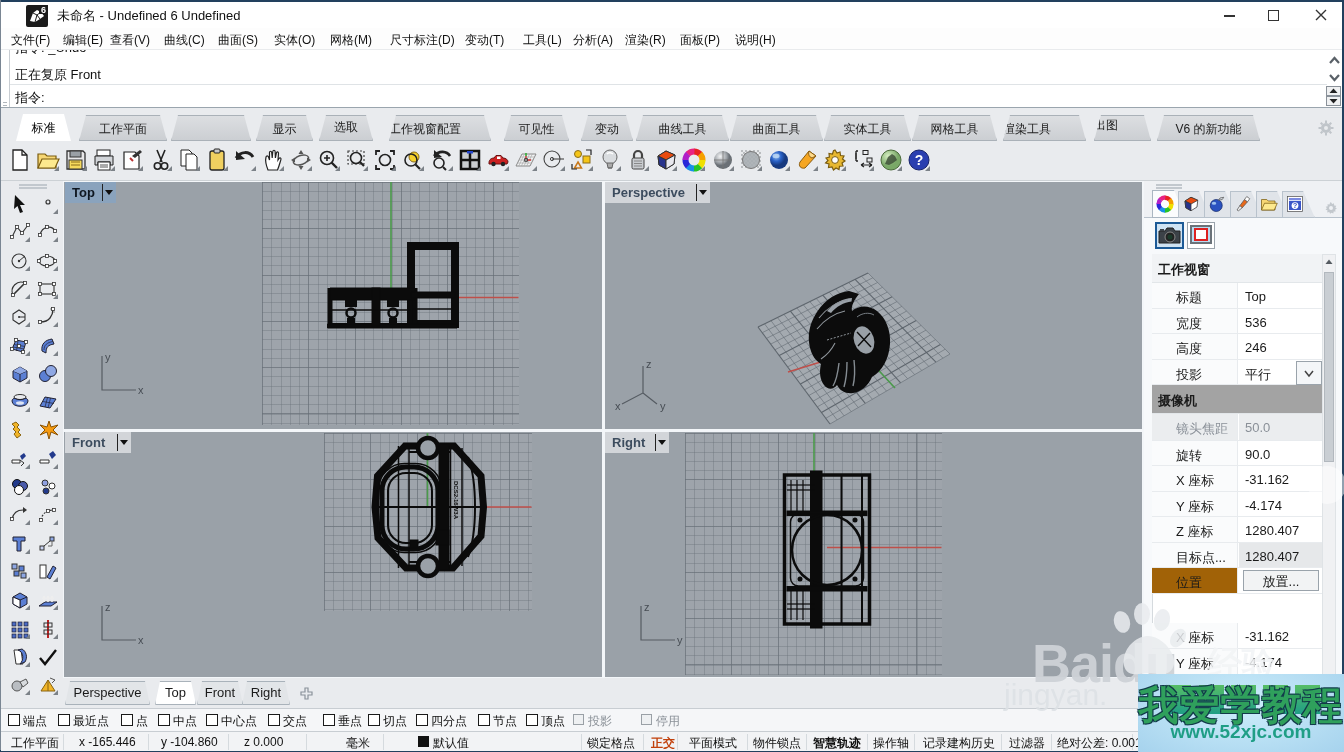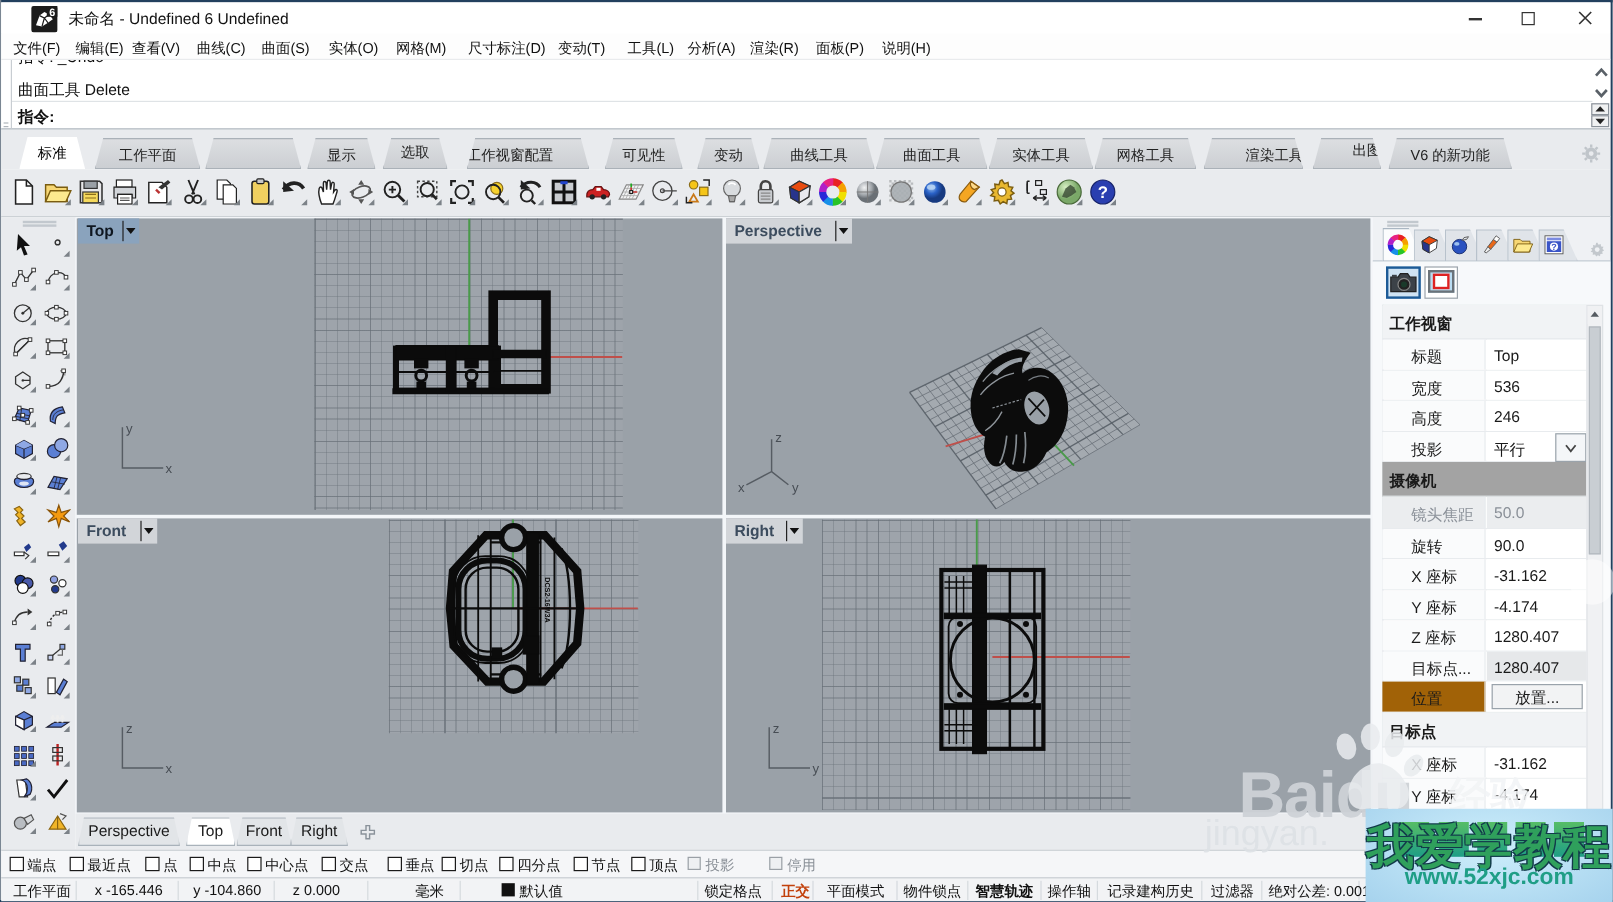--- a/index.html
+++ b/index.html
@@ -41,23 +41,23 @@
 <span class="ab" style="left:572px;top:4px;font-size:12px;color:#111">分析(A)</span>
 <span class="ab" style="left:624px;top:4px;font-size:12px;color:#111">渲染(R)</span>
 <span class="ab" style="left:679px;top:4px;font-size:12px;color:#111">面板(P)</span>
 <span class="ab" style="left:734px;top:4px;font-size:12px;color:#111">说明(H)</span>
 </div>
 <div class="ab" style="left:1px;top:50px;width:1341px;height:58px;background:#fff;border-bottom:1px solid #9aa5ae;overflow:hidden">
 <div class="ab" style="left:8px;top:0;width:1px;height:58px;background:#c8cdd2"></div>
 <div class="ab" style="left:2px;top:52px;width:4px;height:1px;background:#b0b6bc"></div>
 <div class="ab" style="left:2px;top:55px;width:4px;height:1px;background:#b0b6bc"></div>
 <span class="ab" style="left:14px;top:-11px;font-size:13px;color:#111">指令: _Undo</span>
-<span class="ab" style="left:14px;top:16px;font-size:13px;color:#111">曲面工具 Delete</span>
+<span class="ab" style="left:14px;top:16px;font-size:13px;color:#111">正在复原 Front</span>
 <div class="ab" style="left:9px;top:34px;width:1317px;height:1px;background:#dfe3e6"></div>
-<span class="ab" style="left:14px;top:39px;font-size:13px;font-weight:bold;color:#111">指令:</span>
+<span class="ab" style="left:14px;top:39px;font-size:13px;font-weight:normal;color:#111">指令:</span>
 <svg class="ab" style="left:1328px;top:6px" width="11" height="10" viewBox="0 0 11 10">
       <path d="M1 7 L5.5 2 L10 7" stroke="#5a6168" stroke-width="2.2" fill="none"></path>
     </svg>
 <svg class="ab" style="left:1328px;top:22px" width="11" height="10" viewBox="0 0 11 10">
       <path d="M1 3 L5.5 8 L10 3" stroke="#5a6168" stroke-width="2.2" fill="none"></path>
     </svg>
 <div class="ab" style="left:1325px;top:36px;width:15px;height:10px;background:#f0f1f2;border:1px solid #8a9199">
       <svg width="13" height="8" viewBox="0 0 13 8">
         <path d="M2.5 6 L6.5 1.5 L10.5 6 Z" fill="#222"></path>
       </svg>
@@ -74,22 +74,22 @@
 <span class="ab" style="left:170px;top:7px;width:80px;height:26px;background:linear-gradient(#dddfe2,#cbced2);clip-path:polygon(0 100%,7px 0,calc(100% - 7px) 0,100% 100%);box-shadow:inset 0 0 0 1px #aab1b8;text-align:center;font-size:12px;color:#222;padding-top:24px">设置视图</span>
 <span class="ab" style="left:255px;top:7px;width:57px;height:26px;background:linear-gradient(#dddfe2,#cbced2);clip-path:polygon(0 100%,7px 0,calc(100% - 7px) 0,100% 100%);box-shadow:inset 0 0 0 1px #aab1b8;text-align:center;font-size:12px;color:#222;padding-top:6px">显示</span>
 <span class="ab" style="left:318px;top:7px;width:54px;height:26px;background:linear-gradient(#dddfe2,#cbced2);clip-path:polygon(0 100%,7px 0,calc(100% - 7px) 0,100% 100%);box-shadow:inset 0 0 0 1px #aab1b8;text-align:center;font-size:12px;color:#222;padding-top:4px">选取</span>
 <span class="ab" style="left:388px;top:7px;width:102px;height:26px;background:linear-gradient(#dddfe2,#cbced2);clip-path:polygon(0 100%,7px 0,calc(100% - 7px) 0,100% 100%);box-shadow:inset 0 0 0 1px #aab1b8;text-align:left;font-size:12px;color:#222;padding-top:6px">工作视窗配置</span>
 <span class="ab" style="left:503px;top:7px;width:65px;height:26px;background:linear-gradient(#dddfe2,#cbced2);clip-path:polygon(0 100%,7px 0,calc(100% - 7px) 0,100% 100%);box-shadow:inset 0 0 0 1px #aab1b8;text-align:center;font-size:12px;color:#222;padding-top:6px">可见性</span>
 <span class="ab" style="left:580px;top:7px;width:52px;height:26px;background:linear-gradient(#dddfe2,#cbced2);clip-path:polygon(0 100%,7px 0,calc(100% - 7px) 0,100% 100%);box-shadow:inset 0 0 0 1px #aab1b8;text-align:center;font-size:12px;color:#222;padding-top:6px">变动</span>
 <span class="ab" style="left:635px;top:7px;width:93px;height:26px;background:linear-gradient(#dddfe2,#cbced2);clip-path:polygon(0 100%,7px 0,calc(100% - 7px) 0,100% 100%);box-shadow:inset 0 0 0 1px #aab1b8;text-align:center;font-size:12px;color:#222;padding-top:6px">曲线工具</span>
 <span class="ab" style="left:729px;top:7px;width:93px;height:26px;background:linear-gradient(#dddfe2,#cbced2);clip-path:polygon(0 100%,7px 0,calc(100% - 7px) 0,100% 100%);box-shadow:inset 0 0 0 1px #aab1b8;text-align:center;font-size:12px;color:#222;padding-top:6px">曲面工具</span>
 <span class="ab" style="left:823px;top:7px;width:87px;height:26px;background:linear-gradient(#dddfe2,#cbced2);clip-path:polygon(0 100%,7px 0,calc(100% - 7px) 0,100% 100%);box-shadow:inset 0 0 0 1px #aab1b8;text-align:center;font-size:12px;color:#222;padding-top:6px">实体工具</span>
 <span class="ab" style="left:911px;top:7px;width:85px;height:26px;background:linear-gradient(#dddfe2,#cbced2);clip-path:polygon(0 100%,7px 0,calc(100% - 7px) 0,100% 100%);box-shadow:inset 0 0 0 1px #aab1b8;text-align:center;font-size:12px;color:#222;padding-top:6px">网格工具</span>
-<span class="ab" style="left:1002px;top:7px;width:83px;height:26px;background:linear-gradient(#dddfe2,#cbced2);clip-path:polygon(0 100%,7px 0,calc(100% - 7px) 0,100% 100%);box-shadow:inset 0 0 0 1px #aab1b8;text-align:right;font-size:12px;color:#222;padding-top:6px">渲染工具</span>
-<span class="ab" style="left:1093px;top:7px;width:57px;height:26px;background:linear-gradient(#dddfe2,#cbced2);clip-path:polygon(0 100%,7px 0,calc(100% - 7px) 0,100% 100%);box-shadow:inset 0 0 0 1px #aab1b8;text-align:right;font-size:12px;color:#222;padding-top:2px">出图</span>
+<span class="ab" style="left:1002px;top:7px;width:83px;height:26px;background:linear-gradient(#dddfe2,#cbced2);clip-path:polygon(0 100%,7px 0,calc(100% - 7px) 0,100% 100%);box-shadow:inset 0 0 0 1px #aab1b8;text-align:left;font-size:12px;color:#222;padding-top:6px">渲染工具</span>
+<span class="ab" style="left:1093px;top:7px;width:57px;height:26px;background:linear-gradient(#dddfe2,#cbced2);clip-path:polygon(0 100%,7px 0,calc(100% - 7px) 0,100% 100%);box-shadow:inset 0 0 0 1px #aab1b8;text-align:left;font-size:12px;color:#222;padding-top:2px">出图</span>
 <span class="ab" style="left:1156px;top:7px;width:103px;height:26px;background:linear-gradient(#dddfe2,#cbced2);clip-path:polygon(0 100%,7px 0,calc(100% - 7px) 0,100% 100%);box-shadow:inset 0 0 0 1px #aab1b8;text-align:center;font-size:12px;color:#222;padding-top:6px">V6 的新功能</span>
 <svg class="ab" style="left:1317px;top:12px;z-index:4" width="16" height="16" viewBox="0 0 16 16">
       <path d="M8 3 a5 5 0 1 0 0.001 0 Z M8 6 a2 2 0 1 1 0 4 a2 2 0 1 1 0 -4" fill="#c0c5ca" fill-rule="evenodd"></path>
       <g stroke="#c0c5ca" stroke-width="2">
 <path d="M8 0.5 V3 M8 13 V15.5 M0.5 8 H3 M13 8 H15.5 M2.7 2.7 L4.5 4.5 M11.5 11.5 L13.3 13.3 M13.3 2.7 L11.5 4.5 M4.5 11.5 L2.7 13.3"></path>
       </g>
     </svg>
 </div>
 <div class="ab" style="left:1px;top:141px;width:1341px;height:40px;background:#e9ebee;border-bottom:1px solid #ccd1d5">
 <div class="ab" style="left:7px;top:7px;width:24px;height:24px">
@@ -1050,23 +1050,20 @@
       </div>
 </div>
 <div class="ab" style="left:8px;top:387.0px;width:170px;height:25.5px;border-bottom:1px solid #e8ebee">
 <div class="ab" style="left:0;top:0;width:86px;height:100%;background:#a16207;border-right:1px solid #e8ebee">
         <span class="ab" style="left:24px;top:6px;font-size:13px;color:#1a1a1a">位置</span>
       </div>
 <div class="ab" style="left:87px;top:0;width:83px;height:100%;background:#fff">
         <div class="ab" style="left:4px;top:2px;width:76px;height:21px;background:#f2f3f4;border:1px solid #9aa3ab;text-align:center;font-size:13px;color:#1a1a1a;padding-top:2px">放置...</div>
       </div>
 </div>
-<div class="ab" style="left:8px;top:412.5px;width:170px;height:29.0px;background:#f1f3f5;border-bottom:1px solid #e2e6e9">
-      <span class="ab" style="left:6px;top:7px;font-size:13px;font-weight:bold;color:#1a1a1a">目标点</span>
-    </div>
 <div class="ab" style="left:8px;top:441.5px;width:170px;height:26.0px;border-bottom:1px solid #e8ebee">
 <div class="ab" style="left:0;top:0;width:86px;height:100%;background:#fafbfc;border-right:1px solid #e8ebee">
         <span class="ab" style="left:24px;top:6px;font-size:13px;color:#1a1a1a">X 座标</span>
       </div>
 <div class="ab" style="left:87px;top:0;width:83px;height:100%;background:#fff">
         <span class="ab" style="left:6px;top:6px;font-size:13px;color:#1a1a1a">-31.162</span>
       </div>
 </div>
 <div class="ab" style="left:8px;top:467.5px;width:170px;height:26.0px;border-bottom:1px solid #e8ebee">
 <div class="ab" style="left:0;top:0;width:86px;height:100%;background:#fafbfc;border-right:1px solid #e8ebee">

